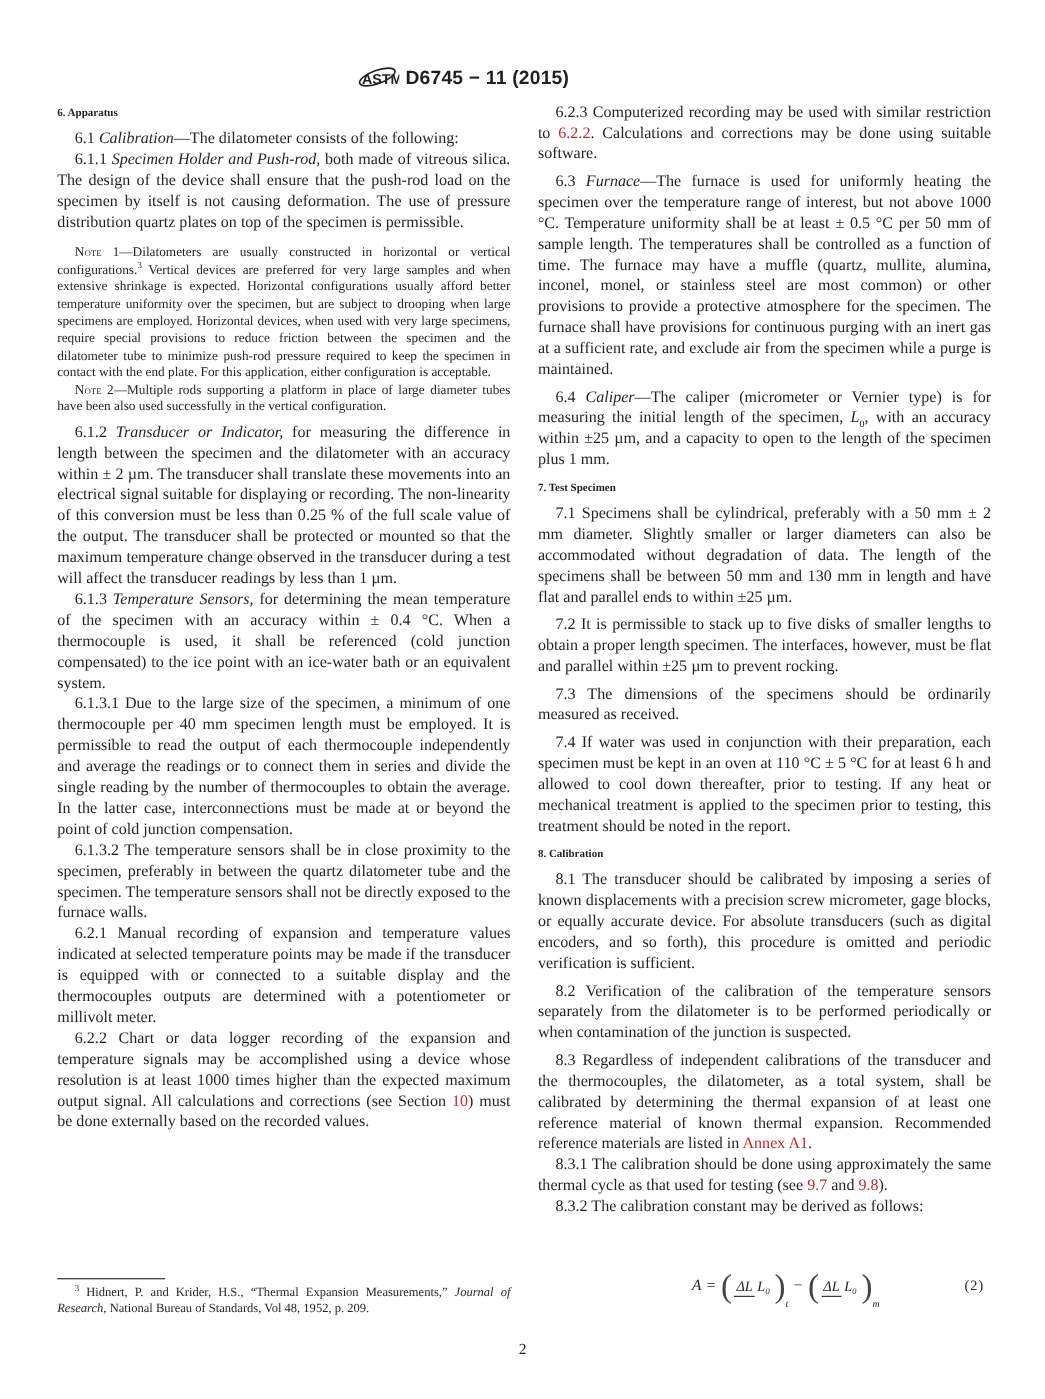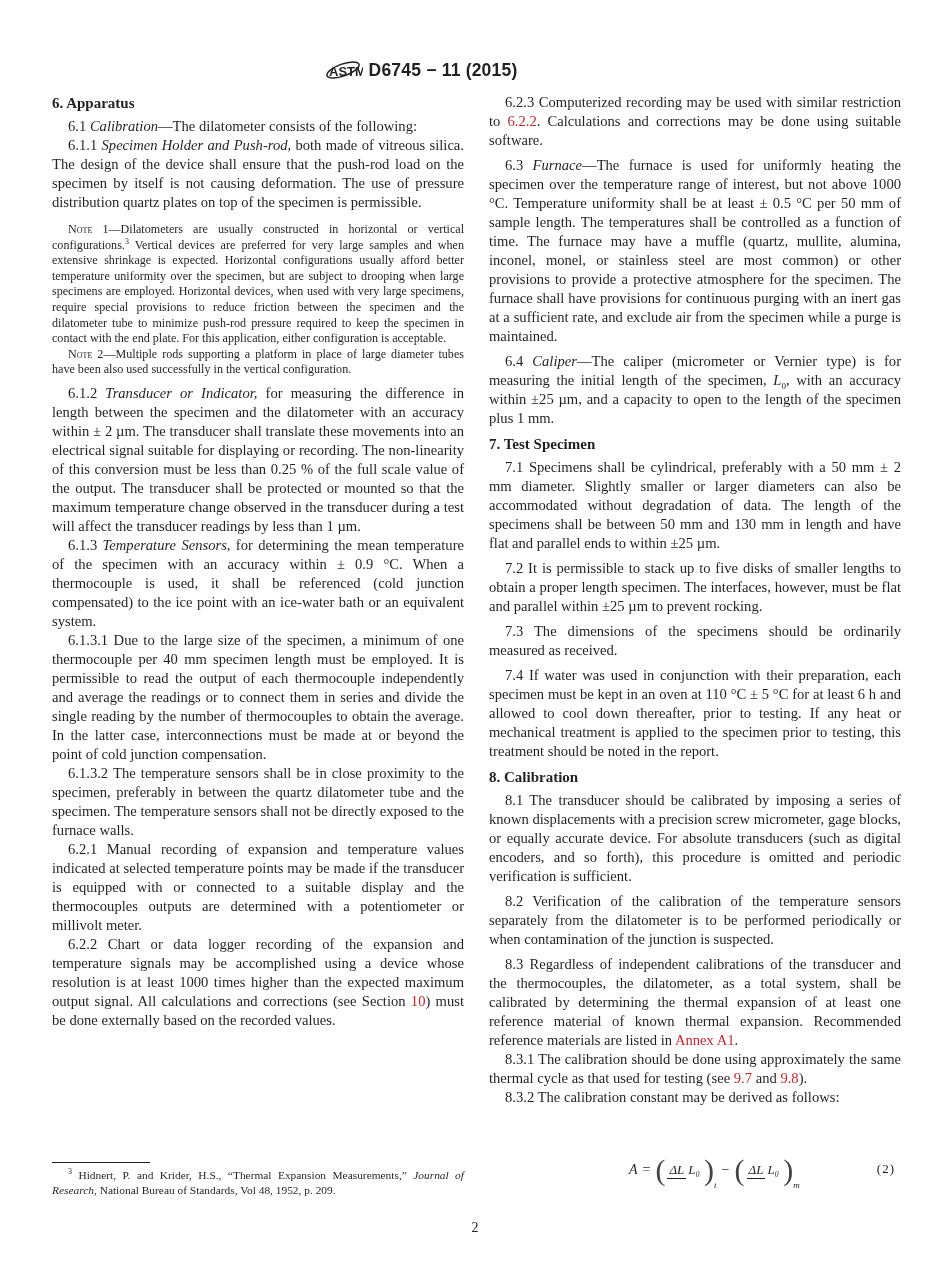--- a/index.html
+++ b/index.html
@@ -9,21 +9,21 @@
             display: flex; justify-content: center; align-items: center; }
   .logo { width: 40px; height: 30px; margin-right: 6px; }
   .doc-id { font-family: "Liberation Sans", "DejaVu Sans", sans-serif; font-weight: bold;
             font-size: 17.5px; letter-spacing: 0.2px; }
   .col { position: absolute; top: 93px; width: 412px; font-size: 14.6px; line-height: 19px;
          text-align: justify; }
   .col.left { left: 52px; }
   .col.right { left: 489px; }
   .col p { margin: 0; text-indent: 16px; }
   .col p.gap { margin-top: 6px; }
-  .col h2 { font-size: 15px; font-weight: bold; margin: 0 0 4px 0; line-height: 20px; }
+  .col h2 { font-size: 10px; font-weight: bold; margin: 0 0 4px 0; line-height: 20px; }
   .col h2.gap { margin-top: 6px; }
   .note { font-size: 12.1px; line-height: 15.6px; margin: 0; text-indent: 16px; text-align: justify; }
   .note.first { margin-top: 10px; }
   .note.last { margin-bottom: 6px; }
   .smallcaps { font-variant: small-caps; }
   .link { color: #c1272d; }
   sup { font-size: 8px; line-height: 0; }
   sub { font-size: 9px; line-height: 0; }
   .footnote-rule { position: absolute; left: 52px; top: 1162px; width: 98px; height: 1px; background: #231f20; }
   .footnote { position: absolute; left: 52px; top: 1168px; width: 412px; font-size: 11.4px; line-height: 15px;
@@ -53,21 +53,21 @@
 
 <div class="col left">
   <h2>6.  Apparatus</h2>
   <p><span>6.1 </span><i>Calibration</i><span>—The dilatometer consists of the following:</span></p>
   <p><span>6.1.1 </span><i>Specimen Holder and Push-rod,</i><span> both made of vitreous silica. The design of the device shall ensure that the push-rod load on the specimen by itself is not causing deformation. The use of pressure distribution quartz plates on top of the specimen is permissible.</span></p>
 
   <p class="note first"><span class="smallcaps">Note</span><span> 1—Dilatometers are usually constructed in horizontal or vertical configurations.</span><sup>3</sup><span> Vertical devices are preferred for very large samples and when extensive shrinkage is expected. Horizontal configurations usually afford better temperature uniformity over the specimen, but are subject to drooping when large specimens are employed. Horizontal devices, when used with very large specimens, require special provisions to reduce friction between the specimen and the dilatometer tube to minimize push-rod pressure required to keep the specimen in contact with the end plate. For this application, either configuration is acceptable.</span></p>
   <p class="note last"><span class="smallcaps">Note</span><span> 2—Multiple rods supporting a platform in place of large diameter tubes have been also used successfully in the vertical configuration.</span></p>
 
   <p><span>6.1.2 </span><i>Transducer or Indicator,</i><span> for measuring the difference in length between the specimen and the dilatometer with an accuracy within ± 2 µm. The transducer shall translate these movements into an electrical signal suitable for displaying or recording. The non-linearity of this conversion must be less than 0.25 % of the full scale value of the output. The transducer shall be protected or mounted so that the maximum temperature change observed in the transducer during a test will affect the transducer readings by less than 1 µm.</span></p>
-  <p><span>6.1.3 </span><i>Temperature Sensors,</i><span> for determining the mean temperature of the specimen with an accuracy within ± 0.9 °C. When a thermocouple is used, it shall be referenced (cold junction compensated) to the ice point with an ice-water bath or an equivalent system.</span></p>
+  <p><span>6.1.3 </span><i>Temperature Sensors,</i><span> for determining the mean temperature of the specimen with an accuracy within ± 0.4 °C. When a thermocouple is used, it shall be referenced (cold junction compensated) to the ice point with an ice-water bath or an equivalent system.</span></p>
   <p>6.1.3.1  Due to the large size of the specimen, a minimum of one thermocouple per 40 mm specimen length must be employed. It is permissible to read the output of each thermocouple independently and average the readings or to connect them in series and divide the single reading by the number of thermocouples to obtain the average. In the latter case, interconnections must be made at or beyond the point of cold junction compensation.</p>
   <p>6.1.3.2  The temperature sensors shall be in close proximity to the specimen, preferably in between the quartz dilatometer tube and the specimen. The temperature sensors shall not be directly exposed to the furnace walls.</p>
   <p>6.2.1  Manual recording of expansion and temperature values indicated at selected temperature points may be made if the transducer is equipped with or connected to a suitable display and the thermocouples outputs are determined with a potentiometer or millivolt meter.</p>
   <p><span>6.2.2  Chart or data logger recording of the expansion and temperature signals may be accomplished using a device whose resolution is at least 1000 times higher than the expected maximum output signal. All calculations and corrections (see Section </span><span class="link">10</span><span>) must be done externally based on the recorded values.</span></p>
 </div>
 
 <div class="col right">
   <p><span>6.2.3  Computerized recording may be used with similar restriction to </span><span class="link">6.2.2</span><span>. Calculations and corrections may be done using suitable software.</span></p>
   <p class="gap"><span>6.3 </span><i>Furnace</i><span>—The furnace is used for uniformly heating the specimen over the temperature range of interest, but not above 1000 °C. Temperature uniformity shall be at least ± 0.5 °C per 50 mm of sample length. The temperatures shall be controlled as a function of time. The furnace may have a muffle (quartz, mullite, alumina, inconel, monel, or stainless steel are most common) or other provisions to provide a protective atmosphere for the specimen. The furnace shall have provisions for continuous purging with an inert gas at a sufficient rate, and exclude air from the specimen while a purge is maintained.</span></p>
   <p class="gap"><span>6.4 </span><i>Caliper</i><span>—The caliper (micrometer or Vernier type) is for measuring the initial length of the specimen, </span><i>L</i><sub>0</sub><span>, with an accuracy within ±25 µm, and a capacity to open to the length of the specimen plus 1 mm.</span></p>

